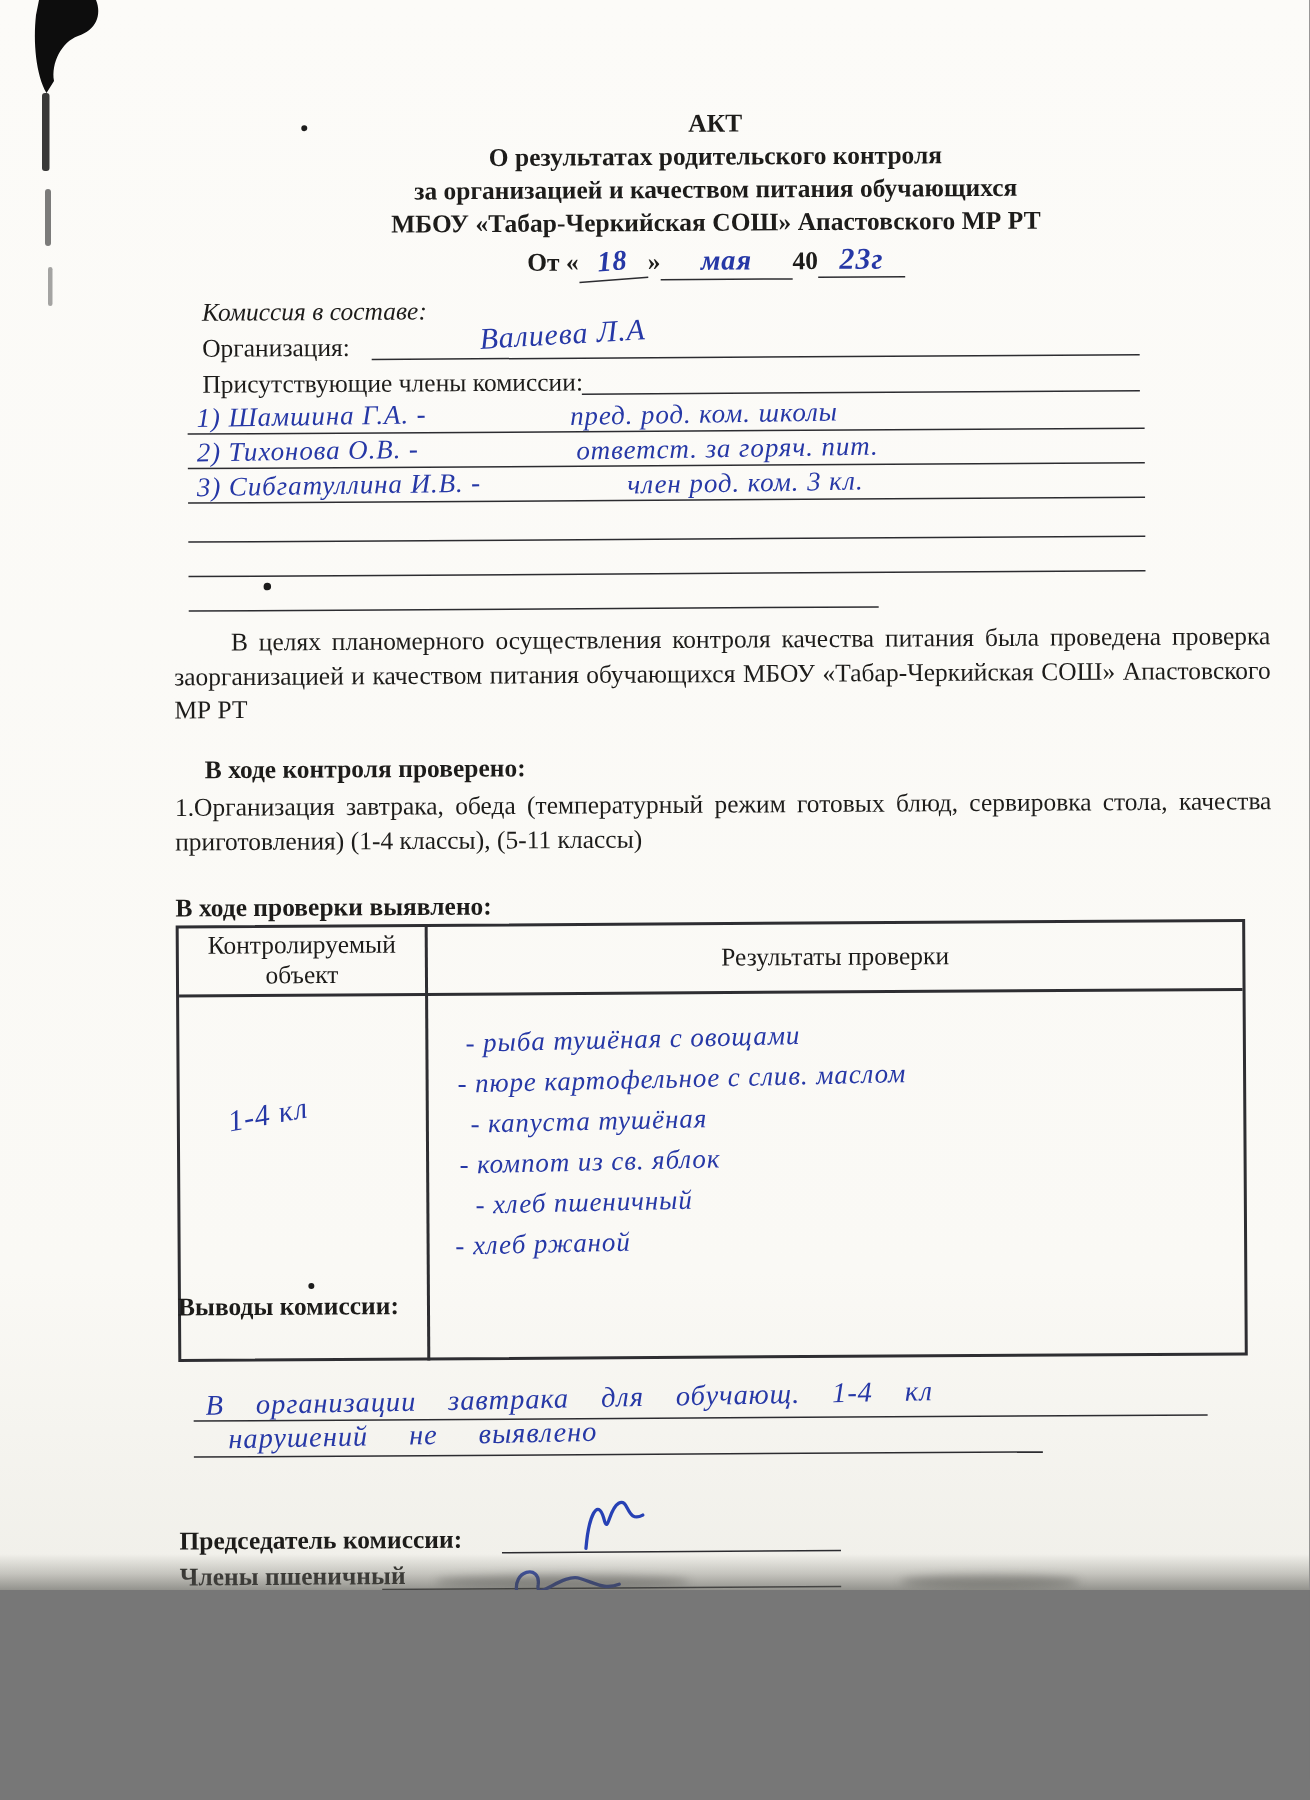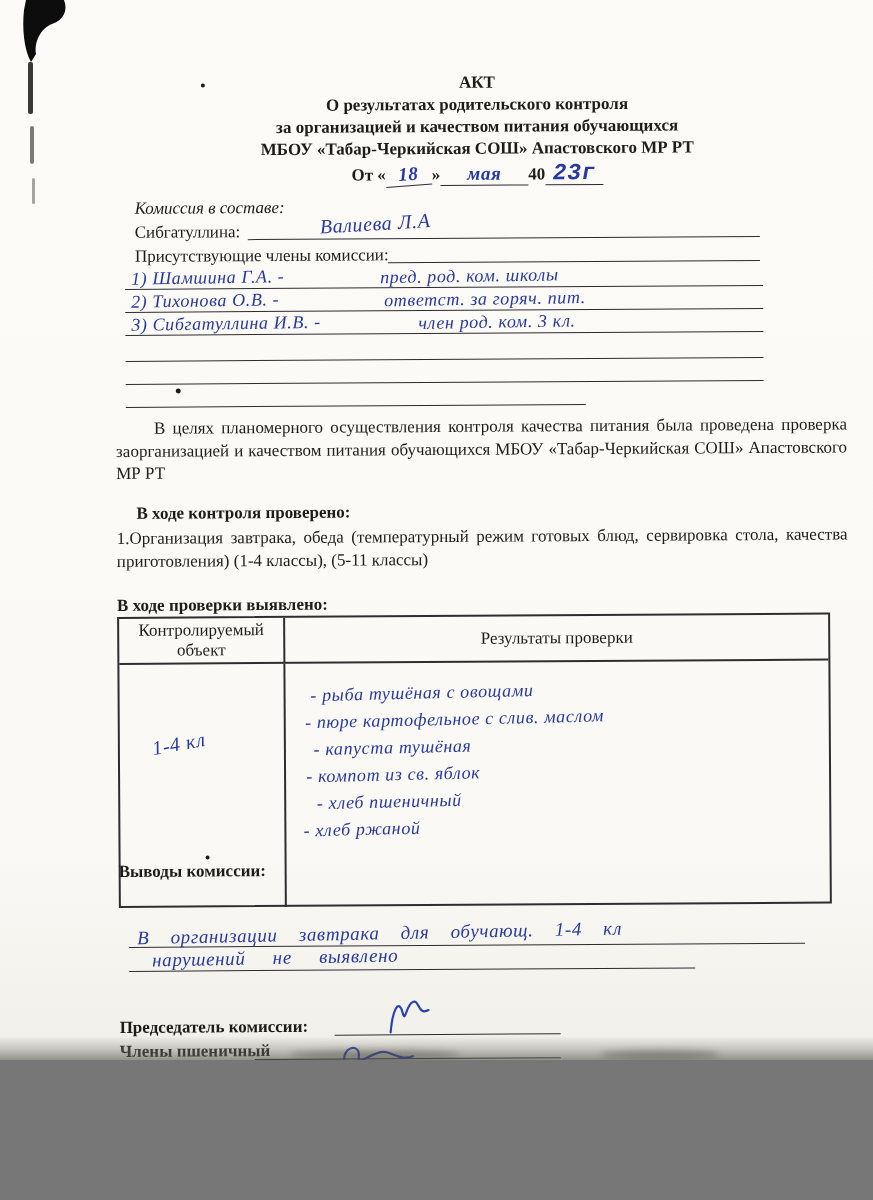--- a/index.html
+++ b/index.html
@@ -56,27 +56,27 @@
     <div class="speck" style="left:204px; top:82px; width:4px; height:4px;"></div>
     <div class="speck" style="left:177px; top:387px; width:5px; height:5px;"></div>
     <div class="speck" style="left:204px; top:854px; width:4px; height:4px;"></div>
 
     <div class="abs title-block">
       <div>АКТ</div>
       <div>О результатах родительского контроля</div>
       <div>за организацией и качеством питания обучающихся</div>
       <div>МБОУ «Табар-Черкийская СОШ» Апастовского МР РТ</div>
       <div class="date-line">
-        <span>От «</span><span class="hw hw-seg" style="width:46px; transform:rotate(-4deg); font-size:19px;">18</span><span>»</span><span class="hw hw-seg" style="width:88px; font-size:19px;">мая</span><span>40</span><span class="hw hw-seg" style="width:58px; font-size:23px;font-family:Liberation Mono, monospace;">23г</span>
+        <span>От «</span><span class="hw hw-seg" style="width:46px; transform:rotate(-4deg); font-size:19px;">18</span><span>»</span><span class="hw hw-seg" style="width:88px; font-size:19px;">мая</span><span>40</span><span class="hw hw-seg" style="width:58px; font-size:20px;">23г</span>
       </div>
     </div>
 
     <div class="abs printed" style="left:137px; top:197px;font-style:italic;">Комиссия в составе:</div>
 
-    <div class="abs printed" style="left:137px; top:221px;">Сибгатуллина:</div>
+    <div class="abs printed" style="left:137px; top:221px;">Организация:</div>
     <div class="uline" style="left:250px; top:238px; width:512px;"></div>
     <div class="abs hw" style="left:322px; top:212px; font-size:20px; transform:rotate(-3deg);">Валиева Л.А</div>
 
     <div class="abs printed" style="left:137px; top:245px;">Присутствующие члены комиссии:</div>
     <div class="uline" style="left:390px; top:262px; width:372px;"></div>
 
     <div class="abs hw" style="left:133px; top:266px; font-size:18px; transform:rotate(-0.6deg);">1) Шамшина Г.А. -</div>
     <div class="abs hw" style="left:382px; top:266px; font-size:18px; transform:rotate(-0.6deg);">пред. род. ком. школы</div>
     <div class="uline" style="left:127px; top:287px; width:638px;"></div>
 

